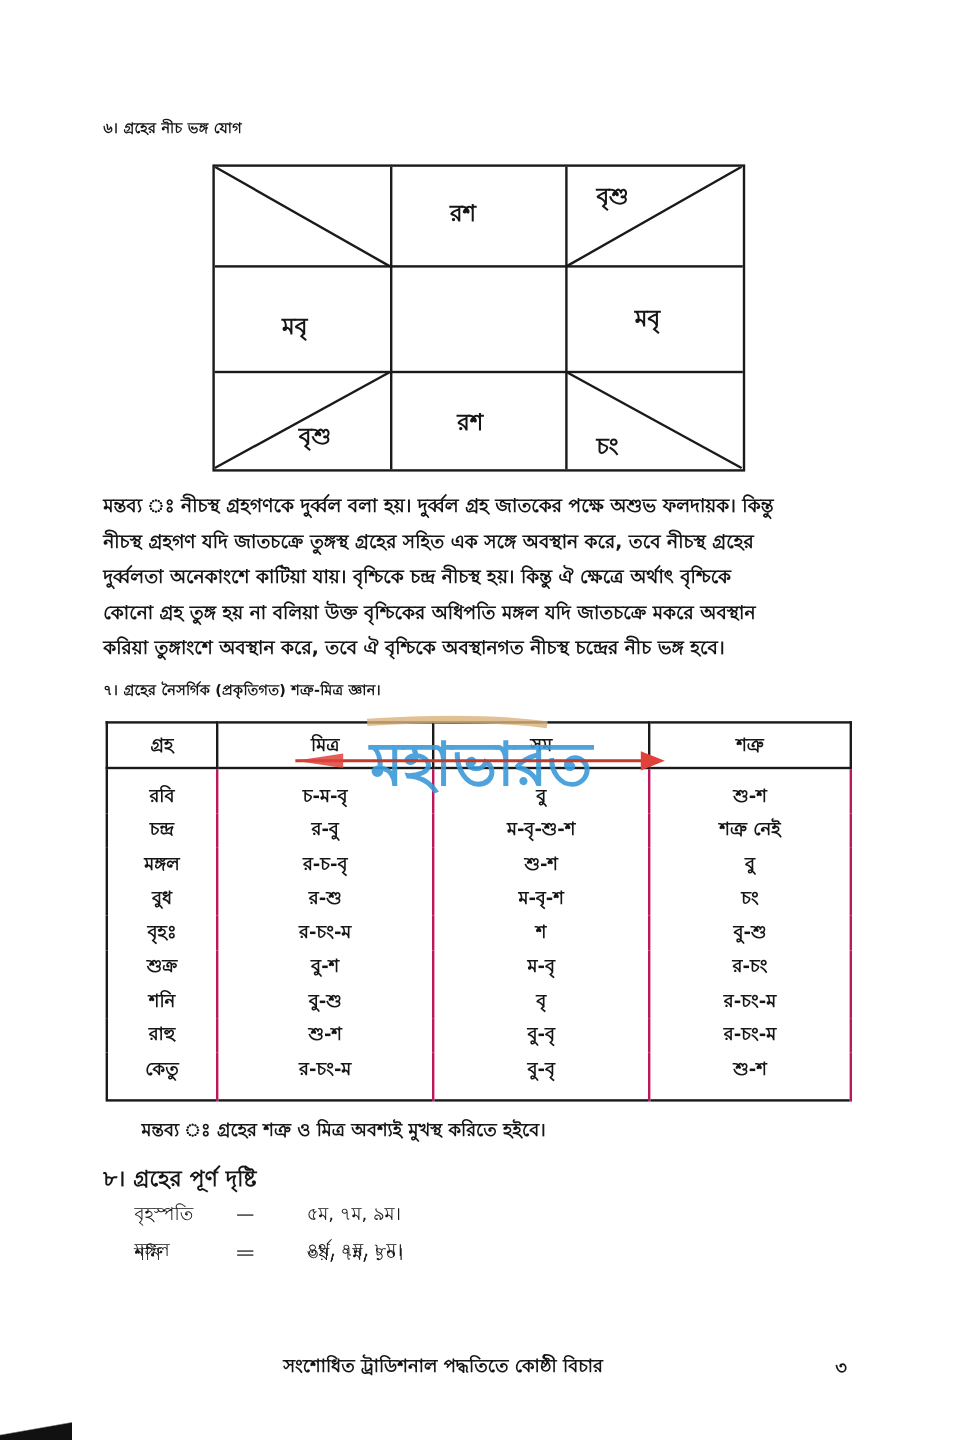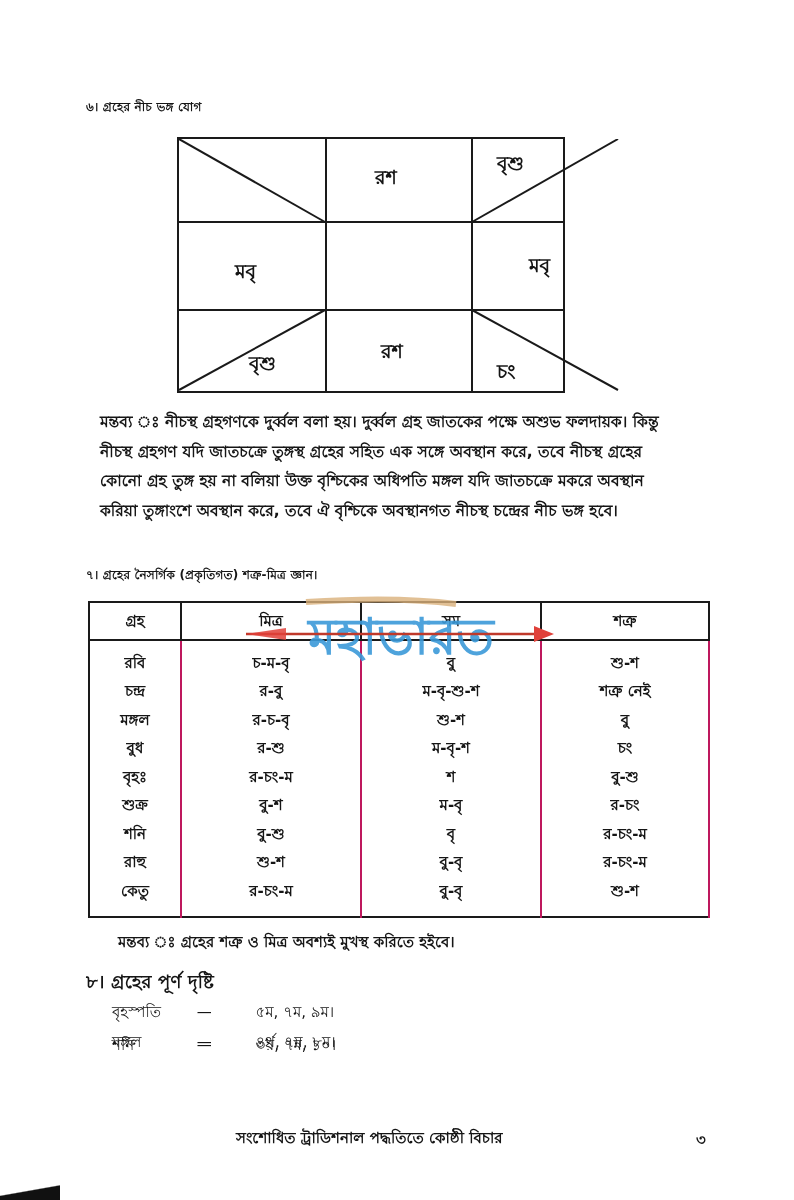--- a/index.html
+++ b/index.html
@@ -3,31 +3,30 @@
 <meta charset="utf-8">
 <style>
   html, body { margin:0; padding:0; }
   body {
     width:794px; height:1200px; background:#ffffff; position:relative; overflow:hidden;
     font-family: "DejaVu Sans", "Liberation Sans", sans-serif; color:#151515;
   }
   .abs { position:absolute; }
   .heading { font-size:12px; font-weight:bold; letter-spacing:0.2px; }
   .chart-grid {
-    position:absolute; left:177px; top:137px; width:388px; height:256px;
+    position:absolute; left:177px; top:137px; width:444px; height:256px;
     border:2.5px solid #1a1a1a; box-sizing:border-box;
   }
   .chart-grid .vline { position:absolute; top:0; bottom:0; width:2px; background:#1a1a1a; }
   .chart-grid .hline { position:absolute; left:0; right:0; height:2px; background:#1a1a1a; }
   .chart-grid svg { position:absolute; left:0; top:0; }
   .cell-label { position:absolute; font-size:19px; font-weight:bold; }
   .para {
     position:absolute; left:86px; width:626px; font-size:15.5px; font-weight:bold; line-height:29.5px;
     text-align:justify;
-    margin-left:14px;
   }
   .para p { margin:0; }
   table.rel {
     position:absolute; left:88px; top:601px; width:622px; border-collapse:collapse;
     border:2.5px solid #1a1a1a; font-size:15px; font-weight:bold;
   }
   table.rel th { height:34px; border:2px solid #1a1a1a; font-size:15px; font-weight:bold; }
   table.rel td { border-left:2px solid #1a1a1a; border-right:2px solid #be185d; text-align:center; height:28.5px; padding:0; }
   table.rel tbody tr:first-child td { padding-top:8px; }
   table.rel tbody tr:last-child td { padding-bottom:10px; }
@@ -63,20 +62,21 @@
   <span class="cell-label" style="left:56px; top:118px;">মবৃ</span>
   <span class="cell-label" style="left:350px; top:112px;">মবৃ</span>
   <span class="cell-label" style="left:70px; top:210px;">বৃশু</span>
   <span class="cell-label" style="left:202px; top:198px;">রশ</span>
   <span class="cell-label" style="left:318px; top:218px;">চং</span>
 </div>
 
 <div class="para" style="top:408px;">
   <p>মন্তব্য ঃ নীচস্থ গ্রহগণকে দুর্ব্বল বলা হয়। দুর্ব্বল গ্রহ জাতকের পক্ষে অশুভ ফলদায়ক। কিন্তু</p>
   <p>নীচস্থ গ্রহগণ যদি জাতচক্রে তুঙ্গস্থ গ্রহের সহিত এক সঙ্গে অবস্থান করে, তবে নীচস্থ গ্রহের</p>
+  <p>দুর্ব্বলতা অনেকাংশে কাটিয়া যায়। বৃশ্চিকে চন্দ্র নীচস্থ হয়। কিন্তু ঐ ক্ষেত্রে অর্থাৎ বৃশ্চিকে</p>
   <p>কোনো গ্রহ তুঙ্গ হয় না বলিয়া উক্ত বৃশ্চিকের অধিপতি মঙ্গল যদি জাতচক্রে মকরে অবস্থান</p>
   <p>করিয়া তুঙ্গাংশে অবস্থান করে, তবে ঐ বৃশ্চিকে অবস্থানগত নীচস্থ চন্দ্রের নীচ ভঙ্গ হবে।</p>
 </div>
 
 <div class="abs heading" style="left:86px; top:566px;">৭। গ্রহের নৈসর্গিক (প্রকৃতিগত) শত্রু-মিত্র জ্ঞান।</div>
 
 <table class="rel">
   <thead>
     <tr>
       <th style="width:88px;">গ্রহ</th>

